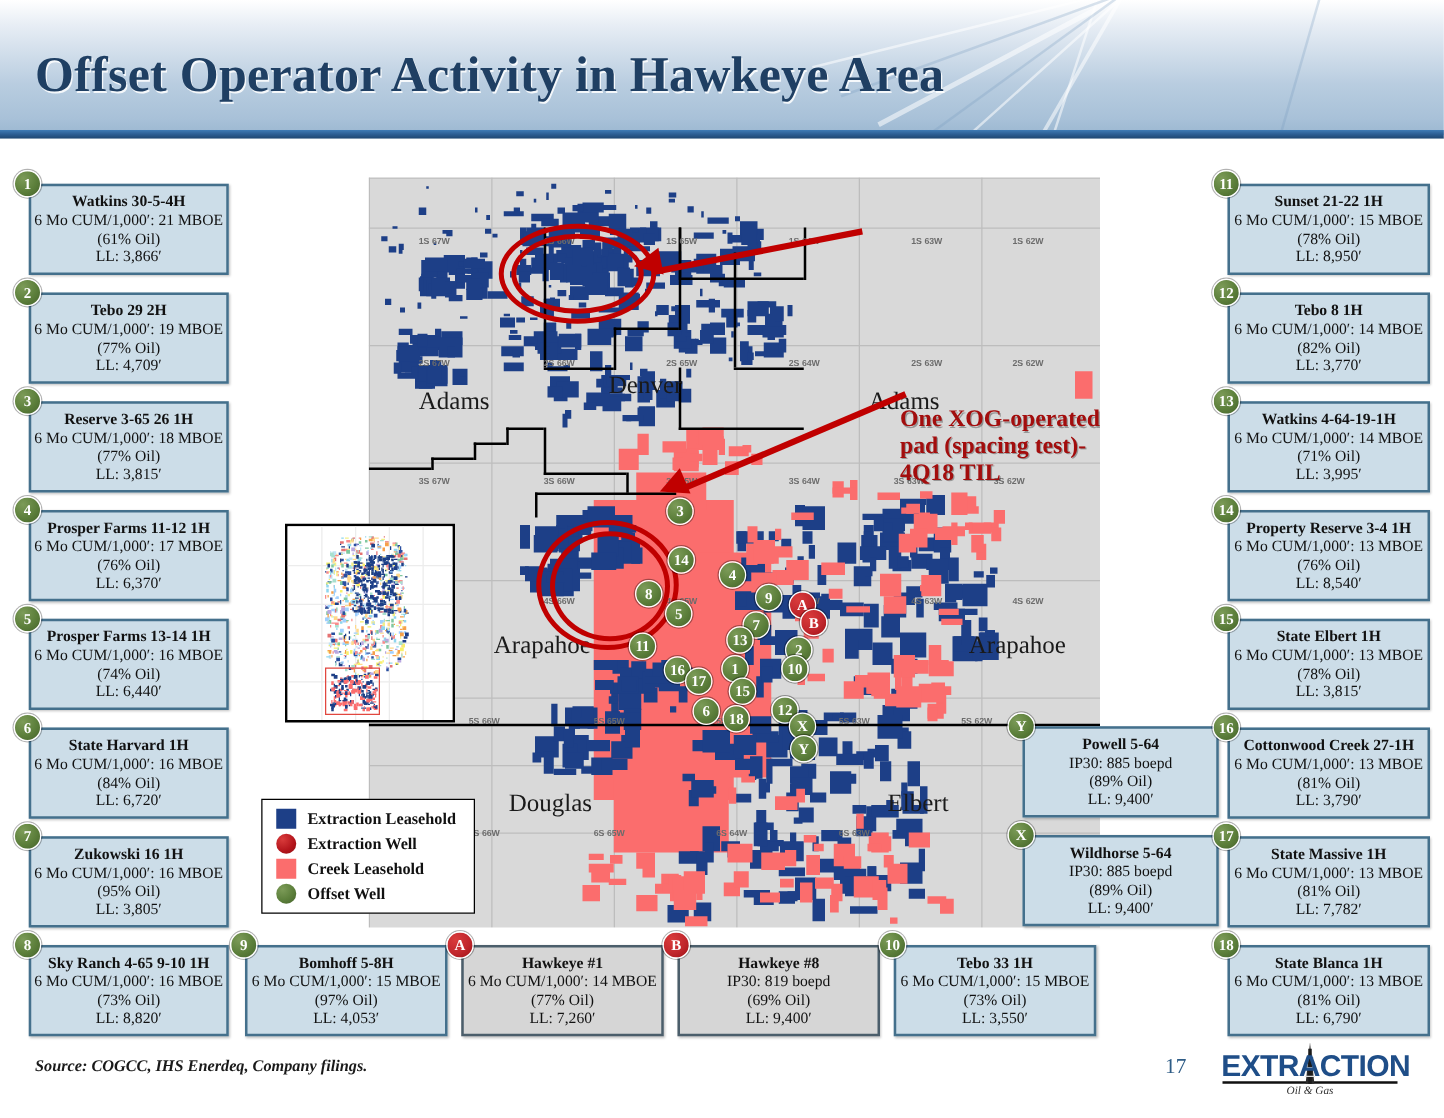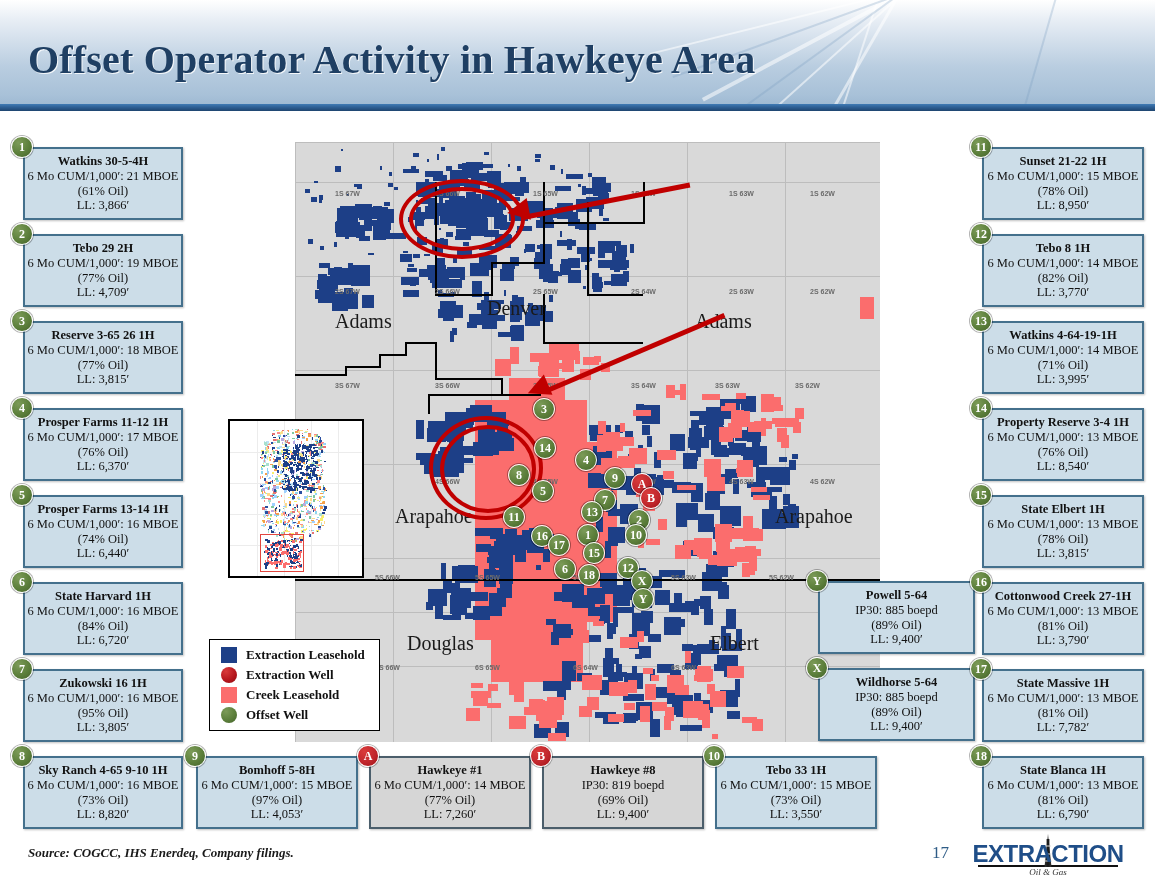--- a/index.html
+++ b/index.html
@@ -122,21 +122,21 @@
     position:absolute;left:28px;top:845px;
     font-family:"Liberation Serif",serif;font-style:italic;font-weight:bold;
     font-size:13px;color:#1a1a1a;white-space:nowrap;
   }
   #pagenum{
     position:absolute;left:932px;top:843px;
     font-family:"Liberation Serif",serif;font-size:17px;color:#2e5c86;
   }
   #logo{position:absolute;left:968px;top:834px;width:160px;height:50px;}
   #logo .word{
-    position:absolute;left:0;top:6px;width:160px;text-align:center;
+    position:absolute;left:0;top:6px;width:160px;text-align:right;
     font-family:"Liberation Sans",sans-serif;font-weight:bold;font-size:24px;
     letter-spacing:-0.5px;color:#1f4e88;
   }
   #logo .sub{
     position:absolute;left:0;top:33px;width:160px;text-align:center;
     font-family:"Liberation Serif",serif;font-style:italic;font-size:9px;color:#333;
   }
   #logo .baseline{position:absolute;left:10px;top:31px;width:140px;height:2px;background:#111;}
   #logo .derrick{position:absolute;left:72px;top:0px;width:16px;height:34px;}
 </style>
@@ -1054,20 +1054,25 @@
   <div class="ellipse" style="left:104px;top:37px;width:118px;height:72px;"></div>
   <div class="ellipse" style="left:114px;top:45px;width:98px;height:56px;"></div>
   <div class="ellipse" style="left:134px;top:274px;width:106px;height:96px;"></div>
   <div class="ellipse" style="left:145px;top:283px;width:88px;height:80px;"></div>
 
   <div class="arrow-line" style="left:228px;top:73px;width:170px;transform:rotate(-11deg);"></div>
   <div class="arrow-head" style="left:212px;top:58px;border-top:11px solid transparent;border-bottom:11px solid transparent;border-right:22px solid #c00000;transform:rotate(-11deg);"></div>
   <div class="arrow-line" style="left:250px;top:247px;width:195px;transform:rotate(-23deg);"></div>
   <div class="arrow-head" style="left:232px;top:236px;border-top:11px solid transparent;border-bottom:11px solid transparent;border-right:22px solid #c00000;transform:rotate(-23deg);"></div>
 
+  <div class="annot" id="annot-1" style="left:425px;top:183px;">
+      <div>One XOG-operated</div>
+      <div>pad (spacing test)-</div>
+      <div>4Q18 TIL</div>
+    </div>
 
   <div id="map-markers">
       <div class="wellmark green" style="left: 238px; top: 256px;">3</div>
       <div class="wellmark green" style="left: 239px; top: 295px;">14</div>
       <div class="wellmark green" style="left: 280px; top: 307px;">4</div>
       <div class="wellmark green" style="left: 213px; top: 322px;">8</div>
       <div class="wellmark green" style="left: 309px; top: 325px;">9</div>
       <div class="wellmark green" style="left: 237px; top: 338px;">5</div>
       <div class="wellmark red" style="left: 336px; top: 331px;">A</div>
       <div class="wellmark green" style="left: 299px; top: 347px;">7</div>

